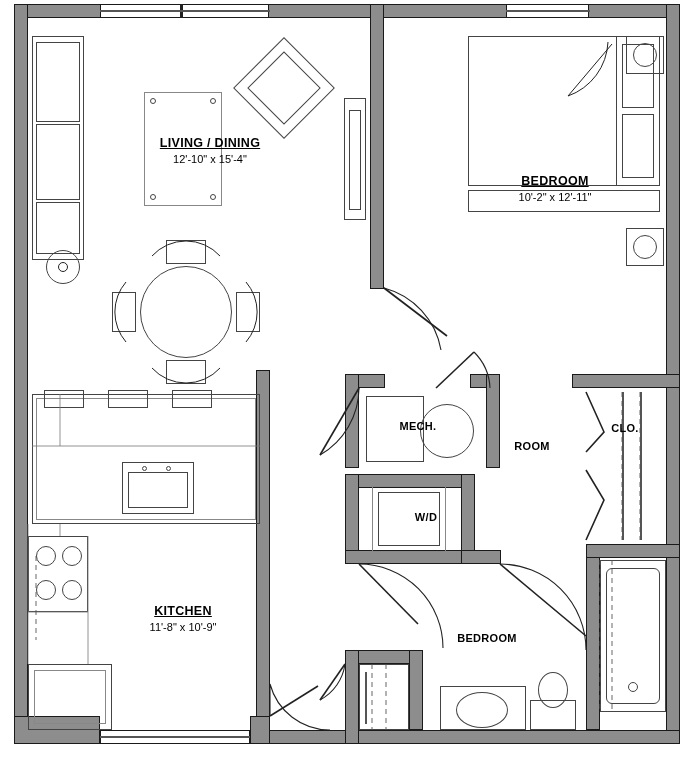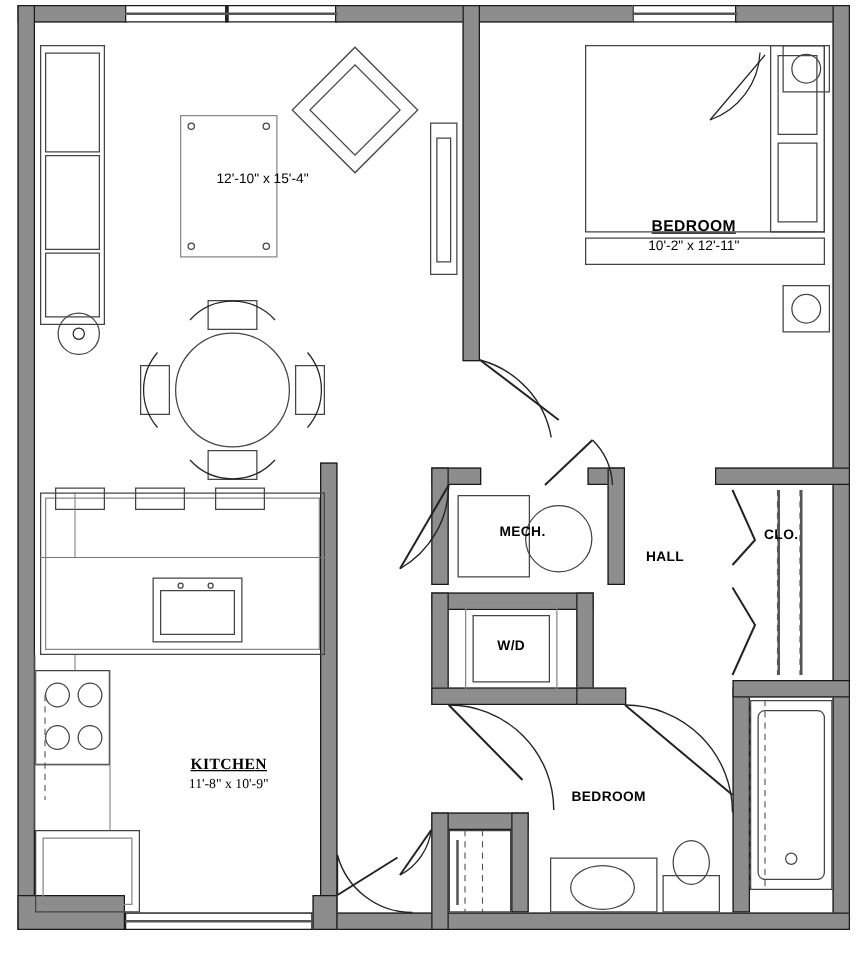--- a/index.html
+++ b/index.html
@@ -258,43 +258,44 @@
       <path d="M612 560 L612 712"></path>
       <path d="M622 392 L622 540"></path>
       <path d="M640 392 L640 540"></path>
       <path d="M372 664 L372 730"></path>
       <path d="M386 664 L386 730"></path>
       <path d="M36 556 L36 640"></path>
     </g>
   </svg>
 
   <div class="label" style="left:120px; top:136px; width:180px;">
+    <span class="name underline">LIVING / DINING</span>
     <span class="dims">12'-10" x 15'-4"</span>
   </div>
 
   <div class="label" style="left:477px; top:174px; width:156px;">
     <span class="name underline">BEDROOM</span>
     <span class="dims">10'-2" x 12'-11"</span>
   </div>
 
-  <div class="label" style="left:110px; top:604px; width:146px;font-family:Liberation Serif, serif;">
+  <div class="label" style="left:110px; top:604px; width:146px;">
     <span class="name underline">KITCHEN</span>
     <span class="dims">11'-8" x 10'-9"</span>
   </div>
 
   <div class="label small" style="left:386px; top:420px; width:64px;">
     <span class="name">MECH.</span>
   </div>
 
-  <div class="label small" style="left:381px; top:511px; width:56px;">
+  <div class="label small" style="left:398px; top:511px; width:56px;">
     <span class="name">W/D</span>
   </div>
 
   <div class="label small" style="left:504px; top:440px; width:56px;">
-    <span class="name">HALL</span>
+    <span class="name">ROOM</span>
   </div>
 
   <div class="label small" style="left:600px; top:422px; width:50px;">
     <span class="name">CLO.</span>
   </div>
 
   <div class="label small" style="left:432px; top:632px; width:110px;">
     <span class="name">BEDROOM</span>
   </div>
 

